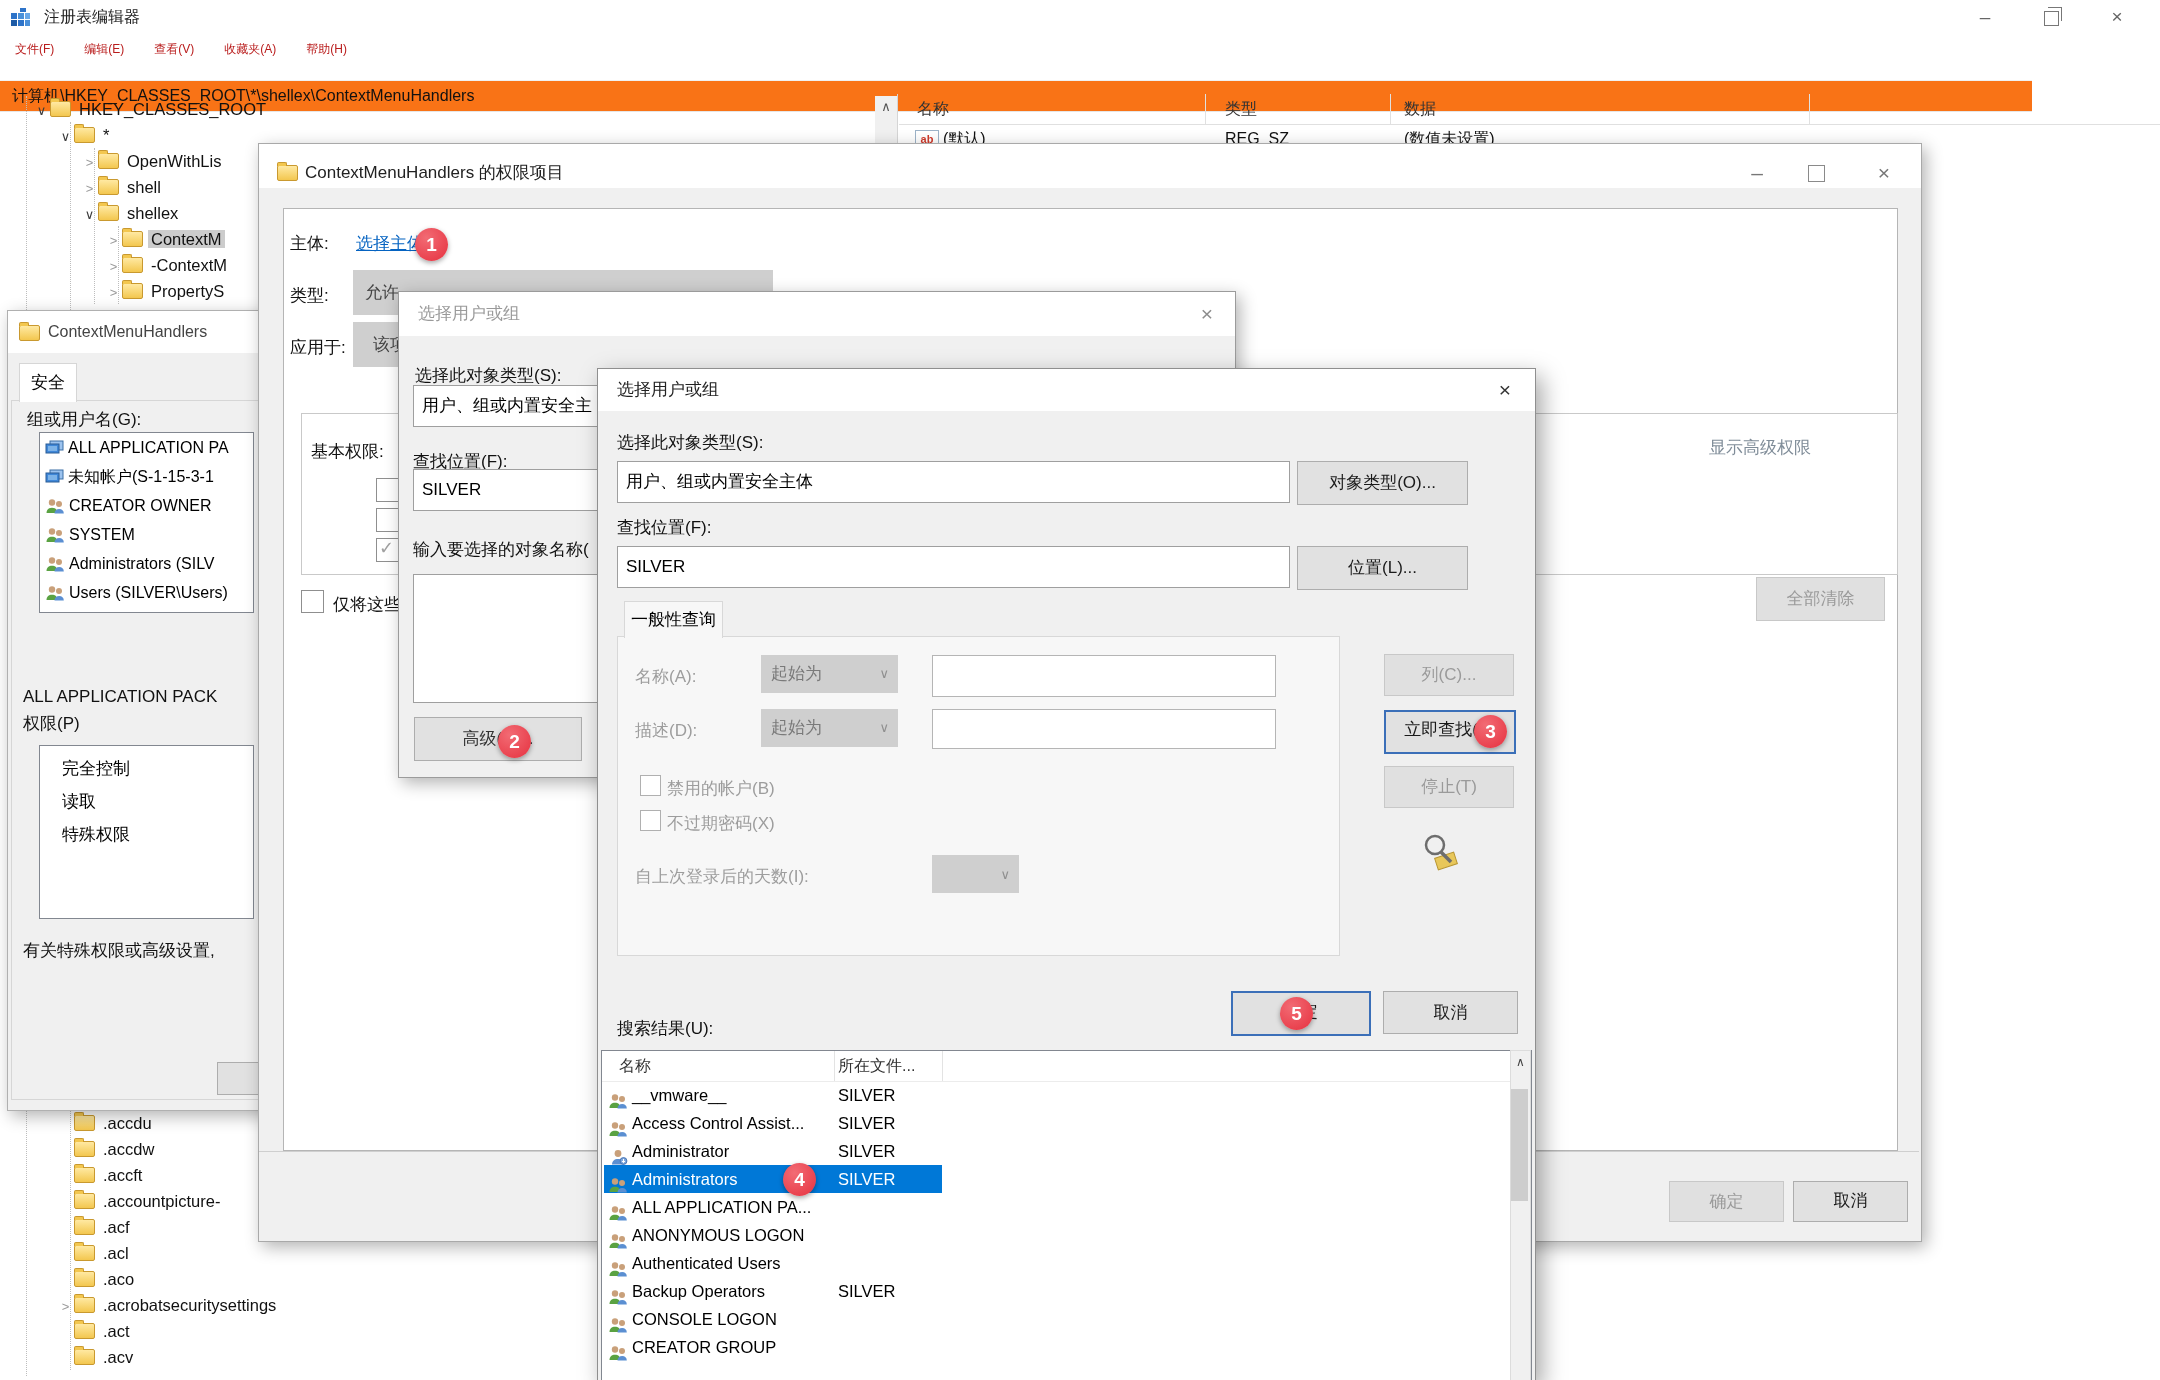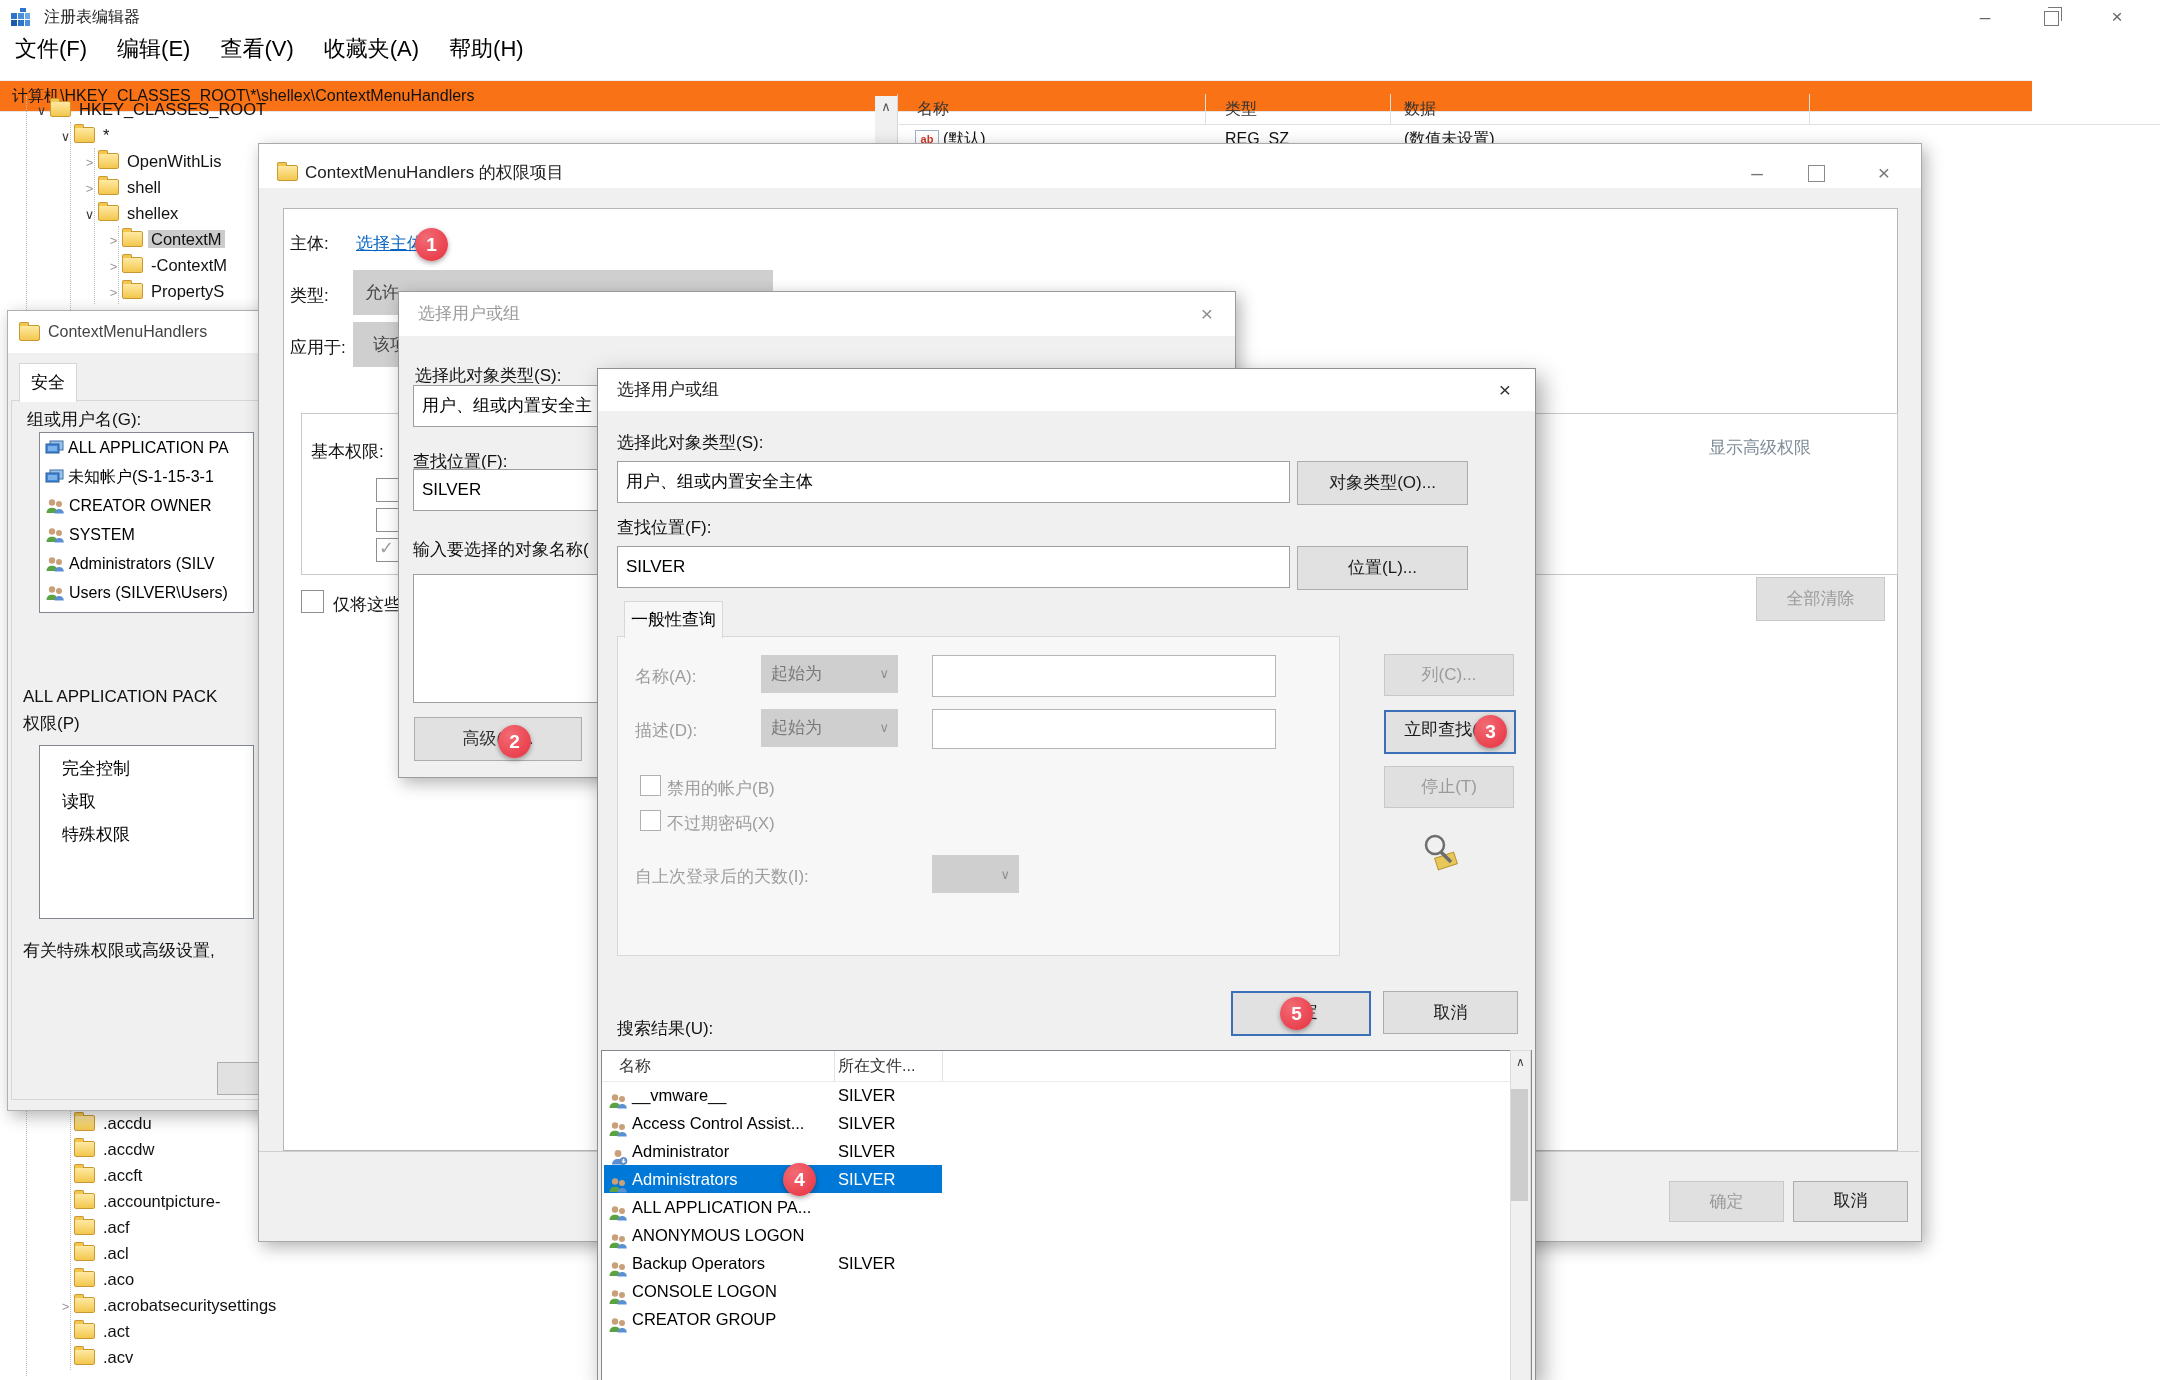--- a/index.html
+++ b/index.html
@@ -9,21 +9,21 @@
   .abs{position:absolute;}
   .nowrap{white-space:nowrap;overflow:hidden;}
 
   
   #titlebar{left:0;top:0;width:2160px;height:34px;background:#fff;}
   #app-title{left:44px;top:0;height:34px;line-height:34px;font-size:16px;color:#222;}
   .cap-btn{top:0;width:66px;height:34px;text-align:center;line-height:34px;color:#666;font-size:19px;}
   .cap-restore-glyph{display:inline-block;width:13px;height:13px;border:1px solid #777;position:relative;top:3px;background:#fff;}
   .cap-restore-glyph::before{content:"";position:absolute;left:3px;top:-5px;width:13px;height:13px;border:1px solid #777;border-left:none;border-bottom:none;}
   #menubar{left:0;top:34px;width:2160px;height:30px;background:#fff;}
-  .menu-item{display:inline-block;padding:0 15px;height:30px;line-height:30px;font-size:22px;color:#000000;text-align:center;}
+  .menu-item{display:inline-block;padding:0 15px;height:30px;line-height:30px;font-size:12px;color:#b91c1c;text-align:center;}
   #addressbar{left:0;top:80px;width:2032px;height:30px;background:#f97316;border-top:1px solid #f1f1f1;border-bottom:1px solid #e6e6e6;}
   #address-text{left:12px;top:0;height:30px;line-height:30px;font-size:16px;color:#111;}
 
   
   .col-head{top:94px;height:30px;line-height:30px;font-size:16px;color:#333;}
   .col-div{top:94px;width:1px;height:30px;background:#e0e0e0;}
   #head-underline{left:899px;top:124px;width:1261px;height:1px;background:#e0e0e0;}
   #splitter{left:897px;top:94px;width:1px;height:64px;background:#d5d5d5;}
   .val-cell{top:126px;height:26px;line-height:26px;font-size:16px;color:#111;}
   #absz-icon{left:915px;top:130px;width:22px;height:17px;border:1px solid #9db3c8;background:#fff;
@@ -414,20 +414,30 @@
           <span class="r-name">ANONYMOUS LOGON</span>
           <span class="r-folder"></span>
         </div>
         <div class="r-row" data-icon="users">
           <span class="ricon"><span class="i-users"><svg width="20" height="16" viewBox="0 0 20 16">
                 <circle cx="7" cy="4.5" r="3.2" fill="#c9a07a"></circle>
                 <path d="M1.5 15c0-3.4 2.3-5.3 5.5-5.3S12.5 11.6 12.5 15z" fill="#5aa242"></path>
                 <circle cx="14" cy="6" r="3" fill="#c9a07a"></circle>
                 <path d="M9.5 15.5c0-3 2-4.6 4.7-4.6s4.6 1.6 4.6 4.6z" fill="#5b8fd2"></path>
               </svg></span></span>
+          <span class="r-name">Authenticated Users</span>
+          <span class="r-folder"></span>
+        </div>
+        <div class="r-row" data-icon="users">
+          <span class="ricon"><span class="i-users"><svg width="20" height="16" viewBox="0 0 20 16">
+                <circle cx="7" cy="4.5" r="3.2" fill="#c9a07a"></circle>
+                <path d="M1.5 15c0-3.4 2.3-5.3 5.5-5.3S12.5 11.6 12.5 15z" fill="#5aa242"></path>
+                <circle cx="14" cy="6" r="3" fill="#c9a07a"></circle>
+                <path d="M9.5 15.5c0-3 2-4.6 4.7-4.6s4.6 1.6 4.6 4.6z" fill="#5b8fd2"></path>
+              </svg></span></span>
           <span class="r-name">Backup Operators</span>
           <span class="r-folder">SILVER</span>
         </div>
         <div class="r-row" data-icon="users">
           <span class="ricon"><span class="i-users"><svg width="20" height="16" viewBox="0 0 20 16">
                 <circle cx="7" cy="4.5" r="3.2" fill="#c9a07a"></circle>
                 <path d="M1.5 15c0-3.4 2.3-5.3 5.5-5.3S12.5 11.6 12.5 15z" fill="#5aa242"></path>
                 <circle cx="14" cy="6" r="3" fill="#c9a07a"></circle>
                 <path d="M9.5 15.5c0-3 2-4.6 4.7-4.6s4.6 1.6 4.6 4.6z" fill="#5b8fd2"></path>
               </svg></span></span>

